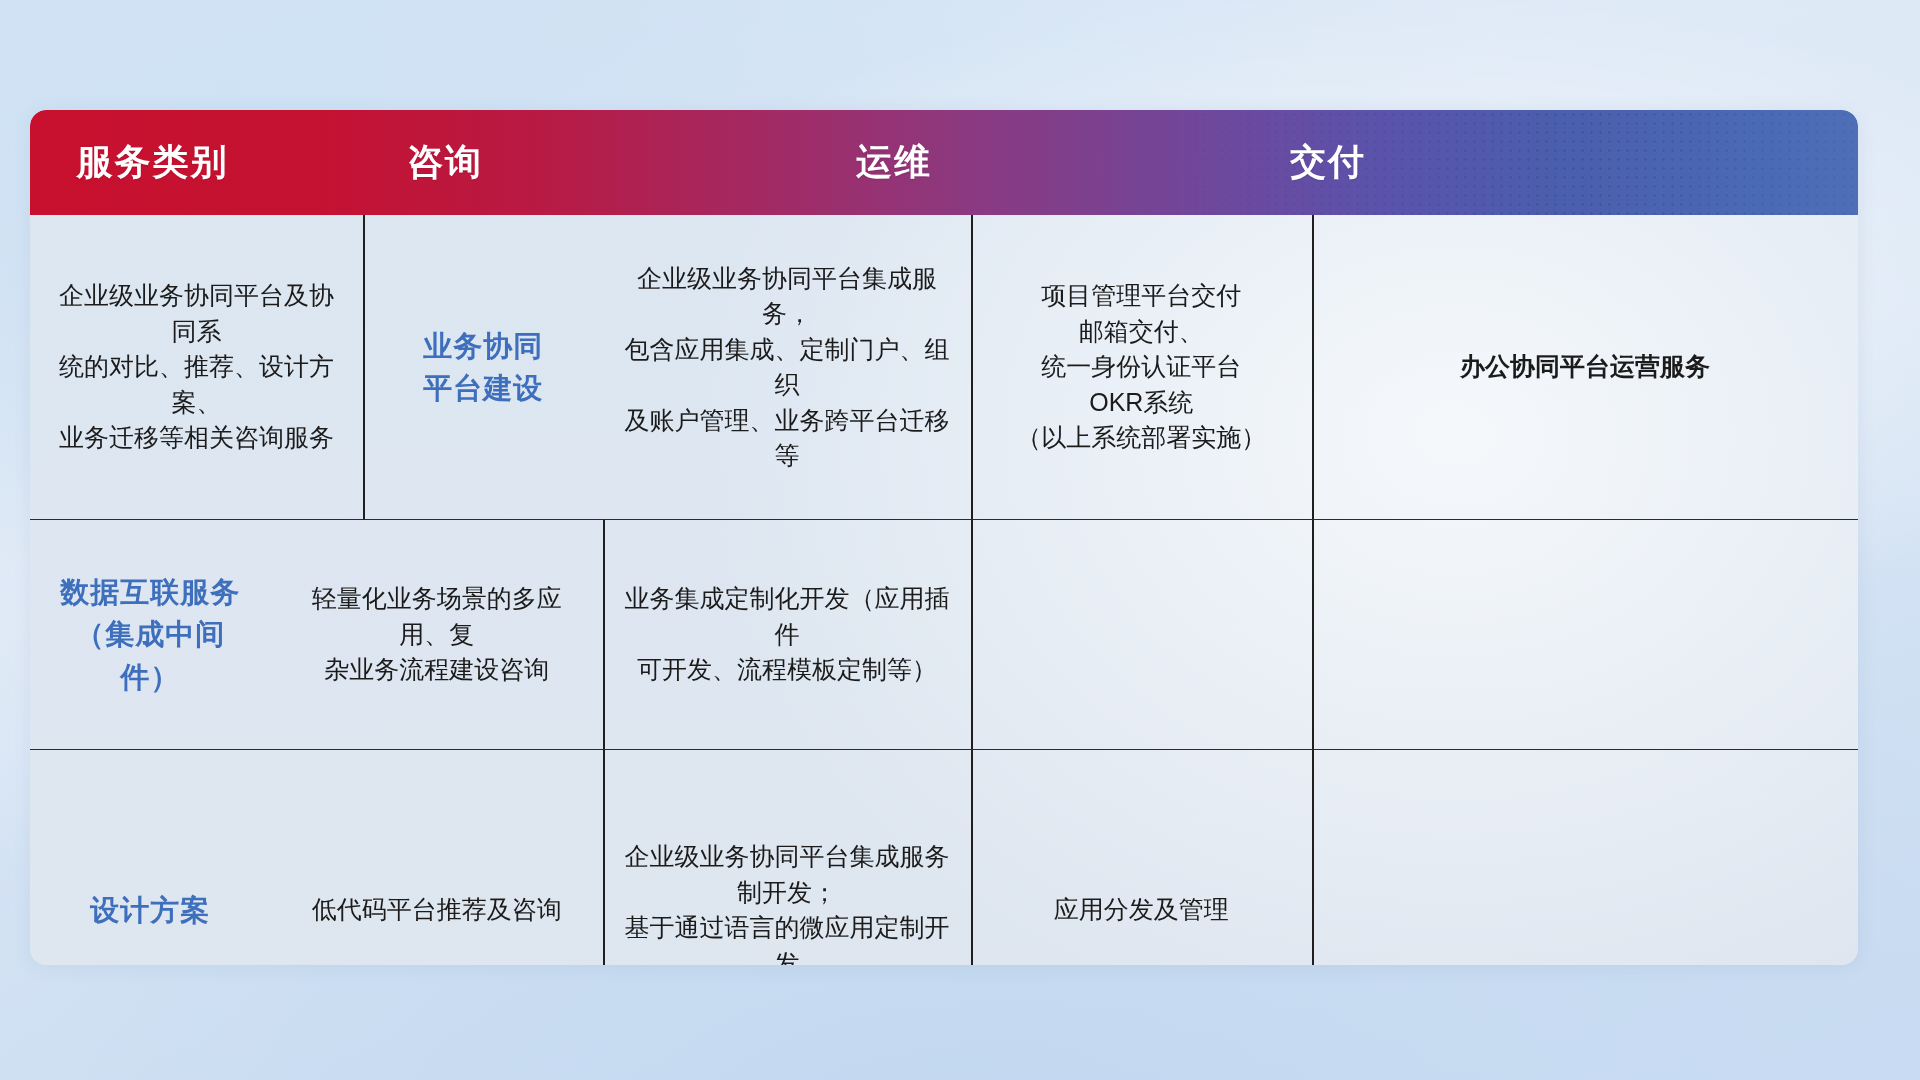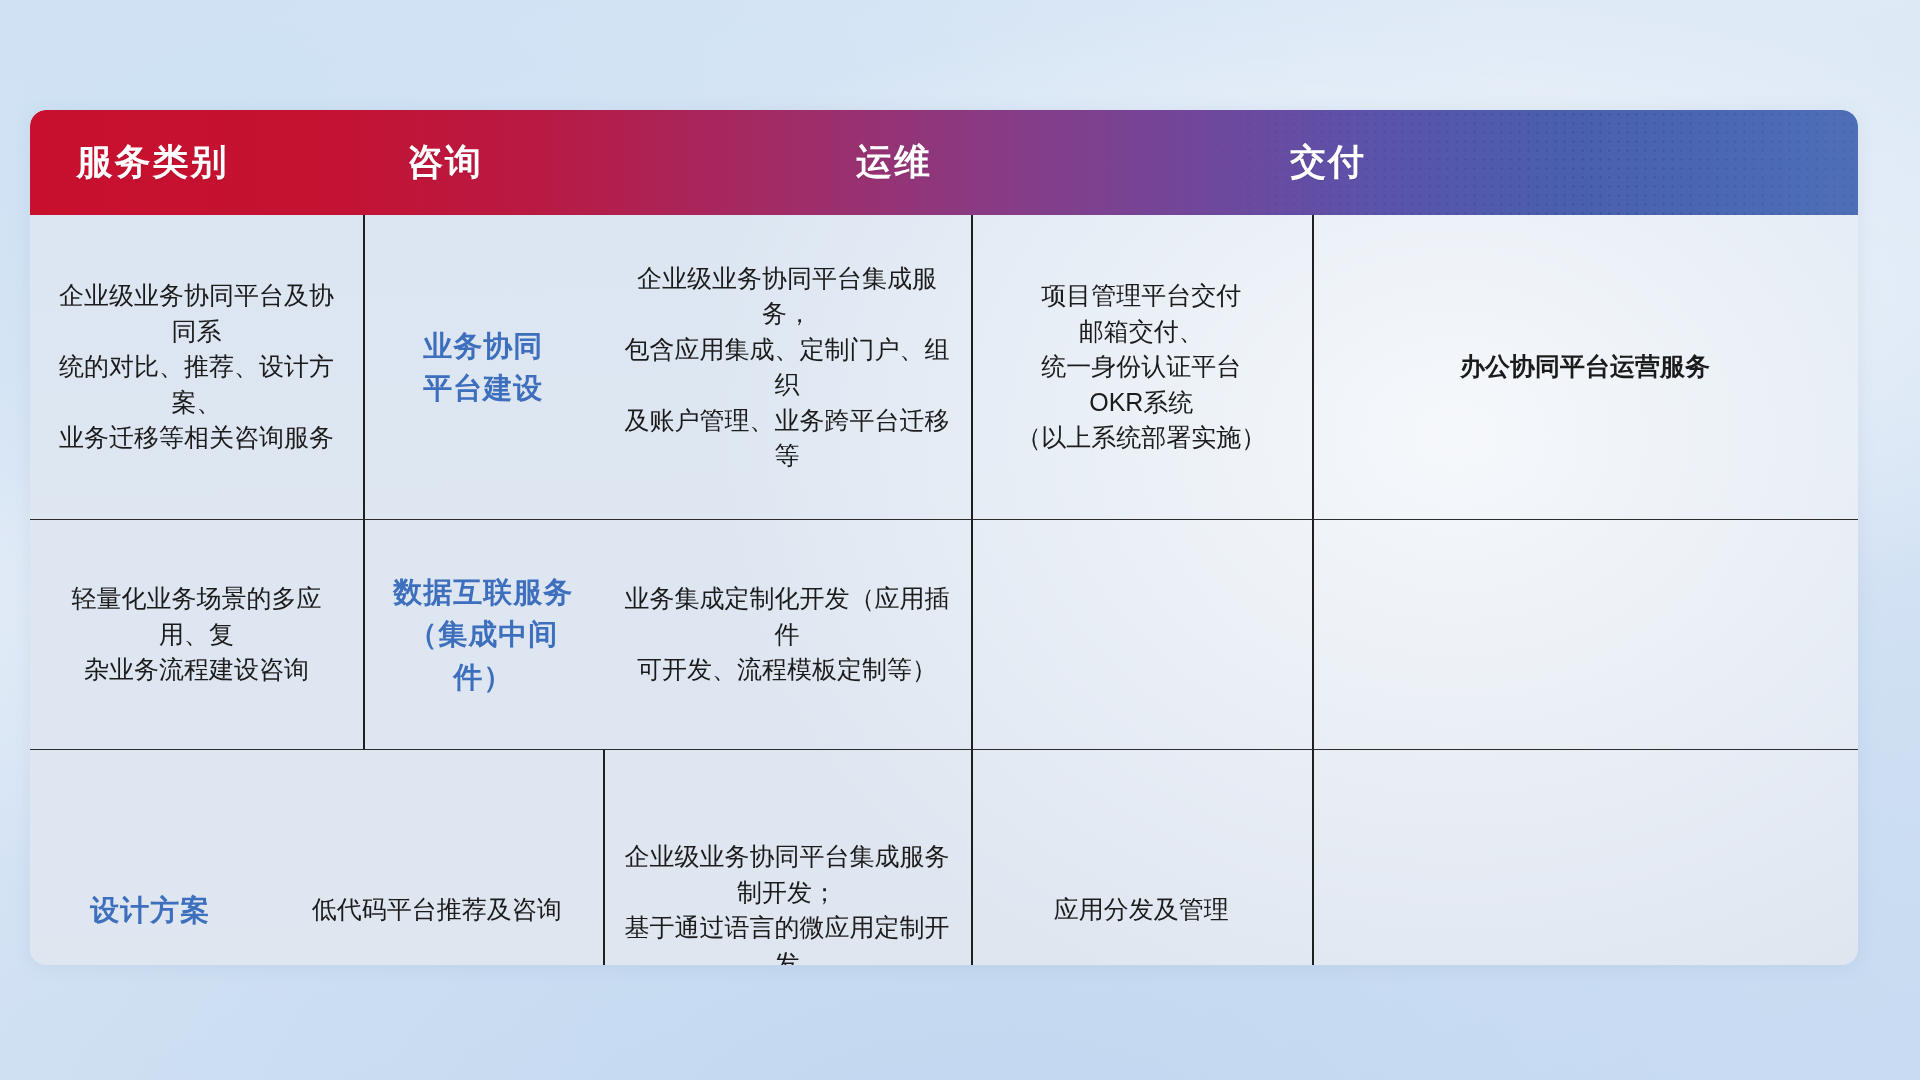--- a/index.html
+++ b/index.html
@@ -176,27 +176,27 @@
 统一身份认证平台
 OKR系统
 （以上系统部署实施）</span>
         </div>
         <div class="td c5">
           <span class="cell-text">办公协同平台运营服务</span>
         </div>
       </div>
 
       <div class="trow r2">
+        <div class="td cat c1">
+          <span class="cell-text">数据互联服务
+（集成中间件）</span>
+        </div>
         <div class="td c2">
           <span class="cell-text">轻量化业务场景的多应用、复
 杂业务流程建设咨询</span>
-        </div>
-        <div class="td cat c1">
-          <span class="cell-text">数据互联服务
-（集成中间件）</span>
         </div>
         <div class="td c3">
           <span class="cell-text">业务集成定制化开发（应用插件
 可开发、流程模板定制等）</span>
         </div>
         <div class="td c4">
           <span class="cell-text"></span>
         </div>
         <div class="td c5">
           <span class="cell-text"></span>

